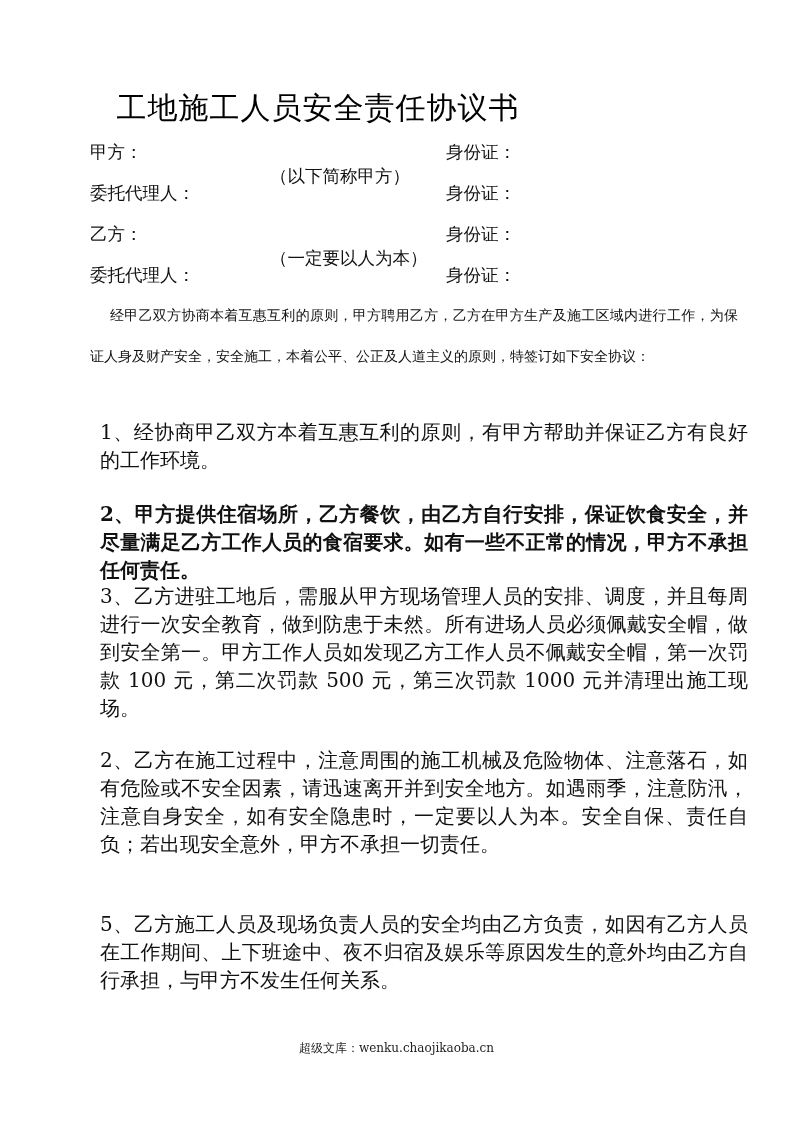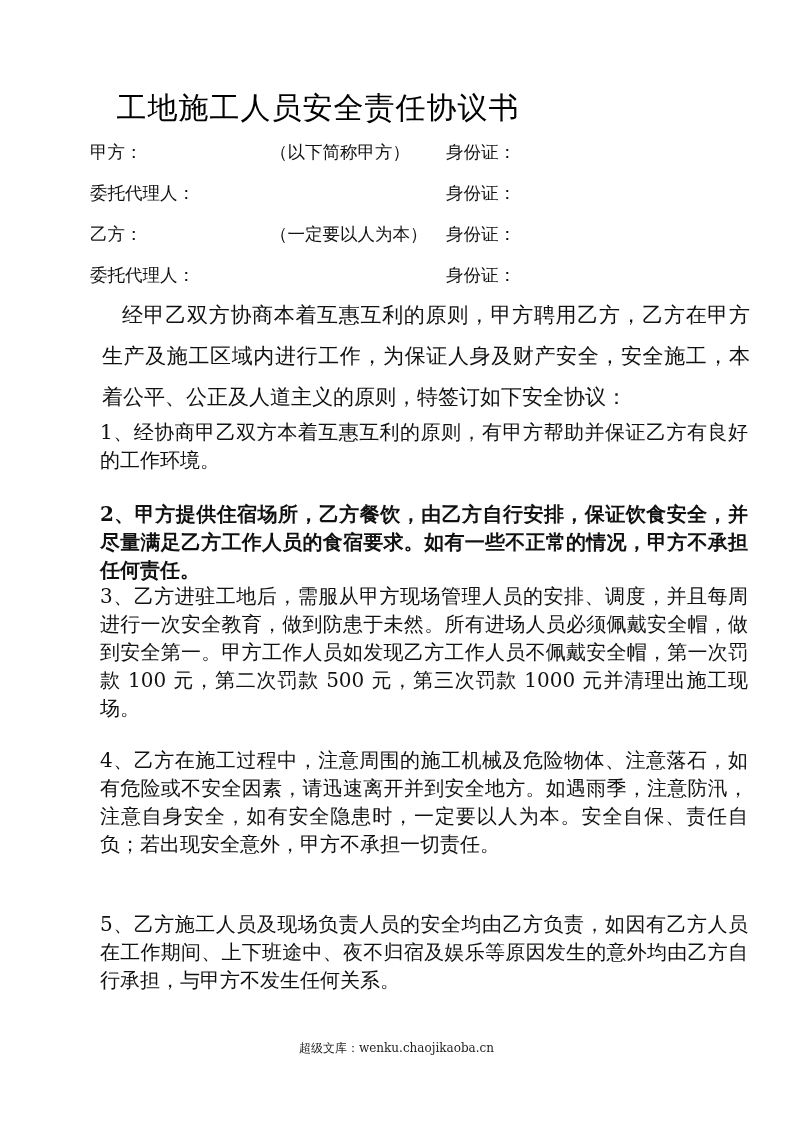--- a/index.html
+++ b/index.html
@@ -2,23 +2,23 @@
 <html><head>
   <meta charset="utf-8">
   <style>
     html, body { margin: 0; padding: 0; background: #ffffff; }
     body { width: 793px; height: 1122px; position: relative; overflow: hidden;
            font-family: "DejaVu Serif", "Liberation Serif", serif; color: #111; }
     .title { position: absolute; top: 88px; left: 0; width: 636px; text-align: center;
              font-size: 30px; letter-spacing: 1px; color: #000; }
     .line { position: absolute; left: 90px; font-size: 17.5px; white-space: nowrap; line-height: 24px; }
     .party-label { position: absolute; left: 90px; }
-    .party-mid { position: absolute; left: 270px; }
+    .party-mid { position: absolute; left: 270px; margin-top: 24px; }
     .party-id { position: absolute; left: 418px; margin-left: 28px; }
-    .para { position: absolute; left: 102px; width: 648px; font-size: 21px; line-height: 41px;
+    .para { position: absolute; left: 90px; width: 648px; font-size: 14px; line-height: 41px;
             text-align: justify; text-align-last: left; }
     .item { position: absolute; left: 100px; width: 648px; font-size: 20px; line-height: 28px;
             text-align: justify; text-align-last: left; }
     .footer { position: absolute; top: 1040px; left: 0; width: 793px; text-align: center;
               font-size: 12px; color: #222; }
   </style>
 </head>
 <body>
 
 <div>
@@ -41,17 +41,17 @@
   <div class="line" style="top:263px;">
     <span class="party-label" style="left:0">委托代理人：</span>
     <span class="party-id" style="left:328px">身份证：</span>
   </div>
 
   <div class="para" style="top:295px; text-indent:20px;">经甲乙双方协商本着互惠互利的原则，甲方聘用乙方，乙方在甲方生产及施工区域内进行工作，为保证人身及财产安全，安全施工，本着公平、公正及人道主义的原则，特签订如下安全协议：</div>
 
   <div class="item" style="top:418px; text-indent:0;">1、经协商甲乙双方本着互惠互利的原则，有甲方帮助并保证乙方有良好的工作环境。</div>
   <div class="item" style="top:500px;font-weight:bold;">2、甲方提供住宿场所，乙方餐饮，由乙方自行安排，保证饮食安全，并尽量满足乙方工作人员的食宿要求。如有一些不正常的情况，甲方不承担任何责任。</div>
   <div class="item" style="top:582px;">3、乙方进驻工地后，需服从甲方现场管理人员的安排、调度，并且每周进行一次安全教育，做到防患于未然。所有进场人员必须佩戴安全帽，做到安全第一。甲方工作人员如发现乙方工作人员不佩戴安全帽，第一次罚款 100 元，第二次罚款 500 元，第三次罚款 1000 元并清理出施工现场。</div>
-  <div class="item" style="top:746px;">4、乙方在施工过程中，注意周围的施工机械及危险物体、注意落石，如有危险或不安全因素，请迅速离开并到安全地方。如遇雨季，注意防汛，注意自身安全，如有安全隐患时，一定要以人为本。安全自保、责任自负；若出现安全意外，甲方不承担一切责任。</div>
+  <div class="item" style="top:746px;">2、乙方在施工过程中，注意周围的施工机械及危险物体、注意落石，如有危险或不安全因素，请迅速离开并到安全地方。如遇雨季，注意防汛，注意自身安全，如有安全隐患时，一定要以人为本。安全自保、责任自负；若出现安全意外，甲方不承担一切责任。</div>
   <div class="item" style="top:910px;">5、乙方施工人员及现场负责人员的安全均由乙方负责，如因有乙方人员在工作期间、上下班途中、夜不归宿及娱乐等原因发生的意外均由乙方自行承担，与甲方不发生任何关系。</div>
 
   <div class="footer">超级文库：wenku.chaojikaoba.cn</div>
 </div>
 
 </body></html>

